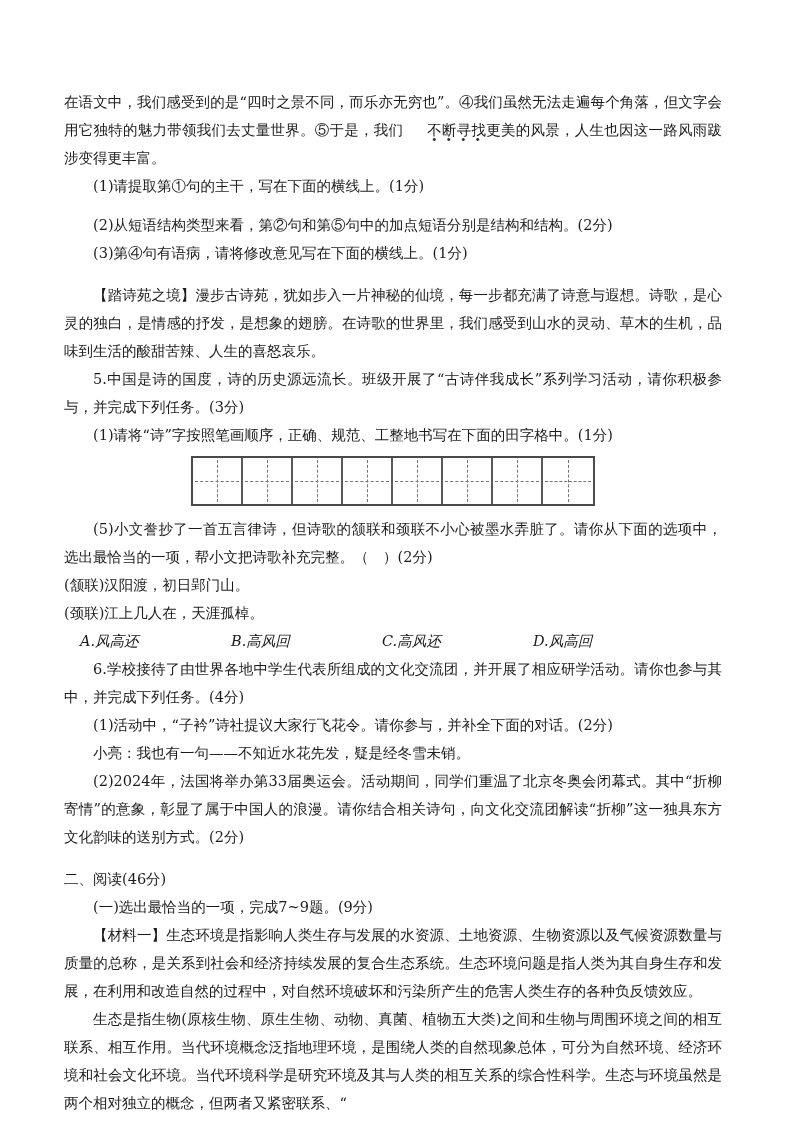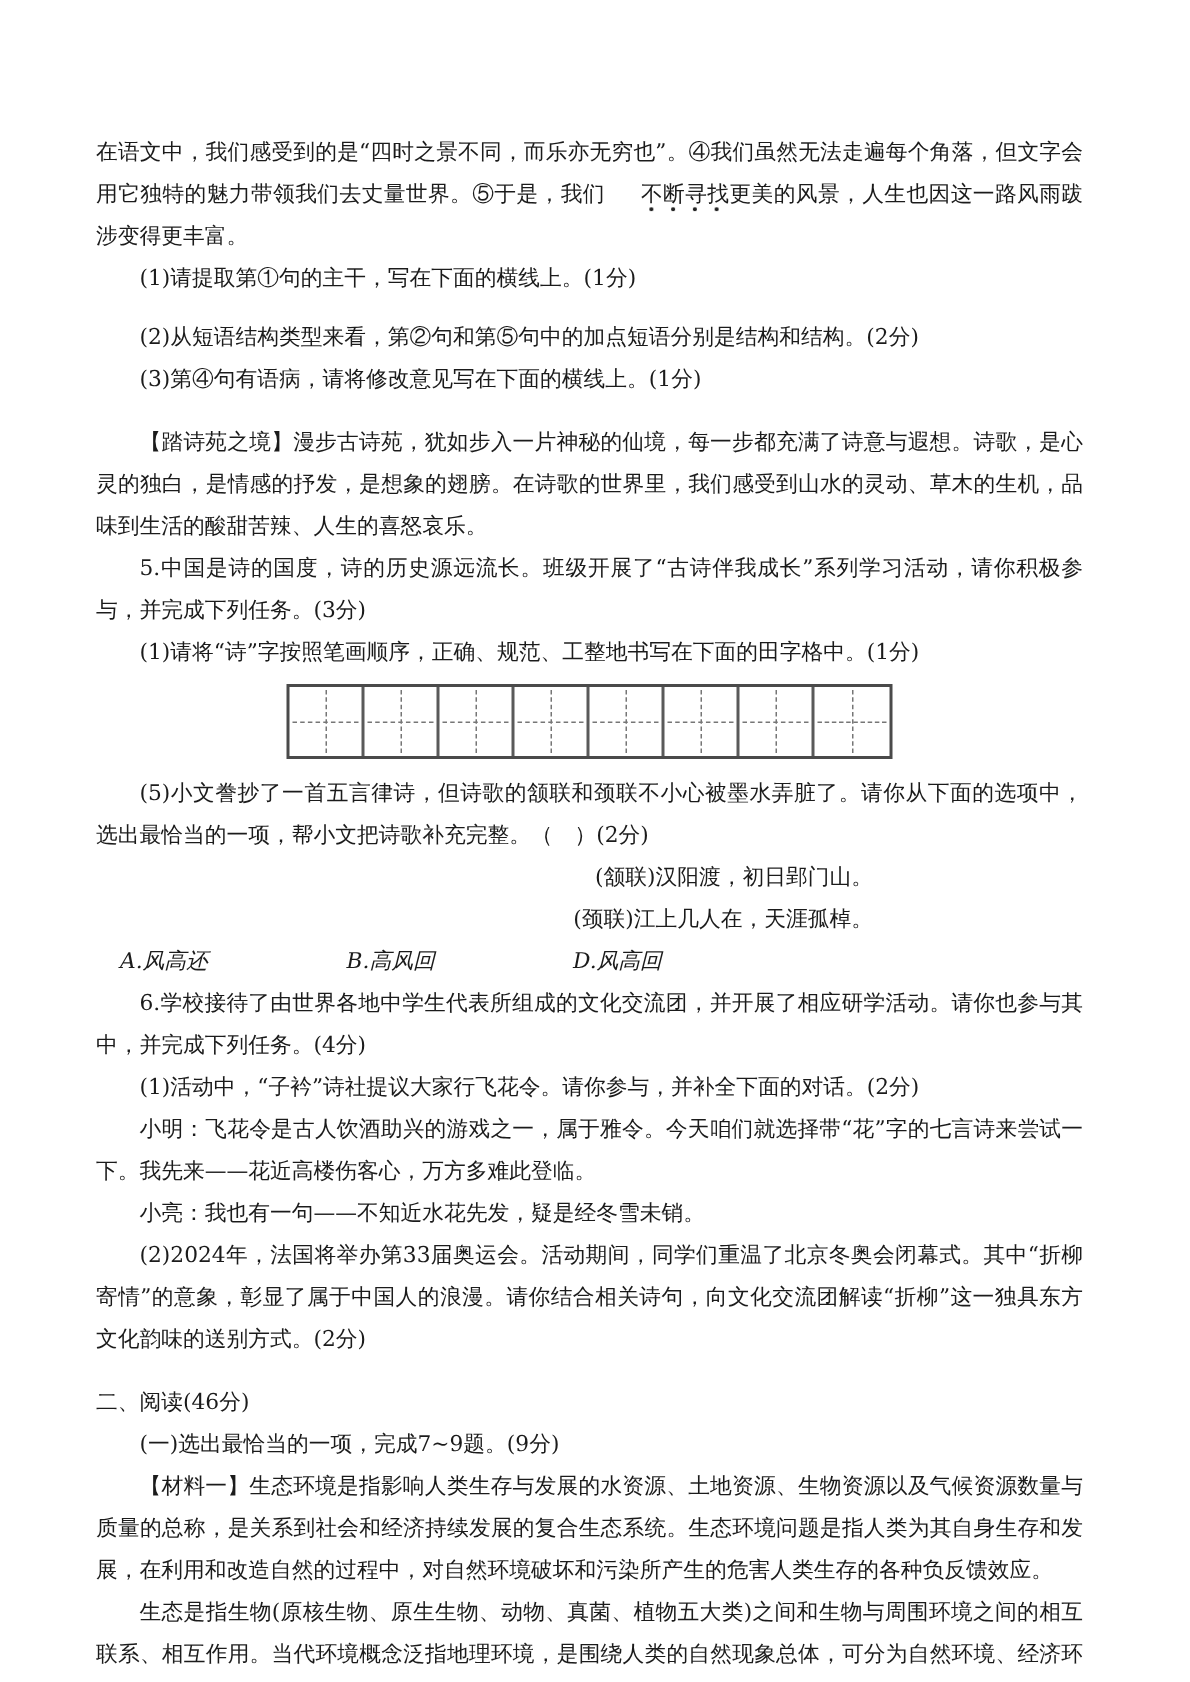--- a/index.html
+++ b/index.html
@@ -62,21 +62,21 @@
     border-top: 1.5px dashed #767676;
   }
   .tzg-cell::after {
     content: "";
     position: absolute;
     top: 2px; bottom: 2px; left: 50%;
     border-left: 1.5px dashed #767676;
   }
 
   .poem-line {
-    text-align: right;
+    text-align: left;
     padding-right: 140px;
   }
   .options-row {
     display: flex;
     padding-left: 16px;
     font-style: italic;
   }
   .option { width: 151px; }
   .option:last-child { width: auto; }
 </style>
@@ -109,26 +109,26 @@
       <div class="tzg-cell"></div>
     </div>
 
   <p class="indent">(5)小文誊抄了一首五言律诗，但诗歌的颔联和颈联不小心被墨水弄脏了。请你从下面的选项中，选出最恰当的一项，帮小文把诗歌补充完整。（　）(2分)</p>
   <p class="poem-line">(颔联)汉阳渡，初日郢门山。</p>
   <p class="poem-line">(颈联)江上几人在，天涯孤棹。</p>
 
   <div class="options-row">
     <span class="option">A.风高还</span>
     <span class="option">B.高风回</span>
+    <span class="option">C.高风还</span>
     <span class="option">D.风高回</span>
   </div>
 
   <p class="indent">6.学校接待了由世界各地中学生代表所组成的文化交流团，并开展了相应研学活动。请你也参与其中，并完成下列任务。(4分)</p>
   <p class="indent">(1)活动中，“子衿”诗社提议大家行飞花令。请你参与，并补全下面的对话。(2分)</p>
-  <p class="indent">小明：飞花令是古人饮酒助兴的游戏之一，属于雅令。今天咱们就选择带“花”字的七言诗来尝试一下。我先来——花近高楼伤客心，万方多难此登临。</p>
   <p class="indent">小亮：我也有一句——不知近水花先发，疑是经冬雪未销。</p>
   <p class="indent">(2)2024年，法国将举办第33届奥运会。活动期间，同学们重温了北京冬奥会闭幕式。其中“折柳寄情”的意象，彰显了属于中国人的浪漫。请你结合相关诗句，向文化交流团解读“折柳”这一独具东方文化韵味的送别方式。(2分)</p>
   <div class="gap-section"></div>
 
   <p>二、阅读(46分)</p>
   <p class="indent">(一)选出最恰当的一项，完成7~9题。(9分)</p>
 
   <p class="indent"><span class="label-bold">【材料一】</span><span>生态环境是指影响人类生存与发展的水资源、土地资源、生物资源以及气候资源数量与质量的总称，是关系到社会和经济持续发展的复合生态系统。生态环境问题是指人类为其自身生存和发展，在利用和改造自然的过程中，对自然环境破坏和污染所产生的危害人类生存的各种负反馈效应。</span></p>
 
   <p class="indent"><span>生态是指生物(原核生物、原生生物、动物、真菌、植物五大类)之间和生物与周围环境之间的相互联系、相互作用。当代环境概念泛指地理环境，是围绕人类的自然现象总体，可分为自然环境、经济环境和社会文化环境。当代环境科学是研究环境及其与人类的相互关系的综合性科学。生态与环境虽然是两个相对独立的概念，但两者又紧密联系、“</span></p>

